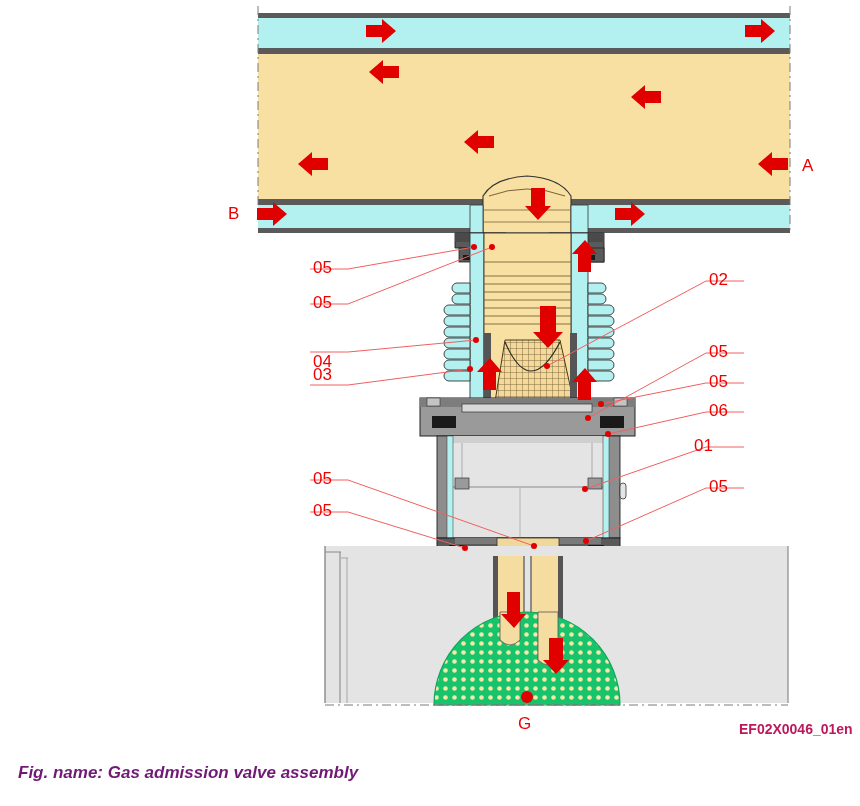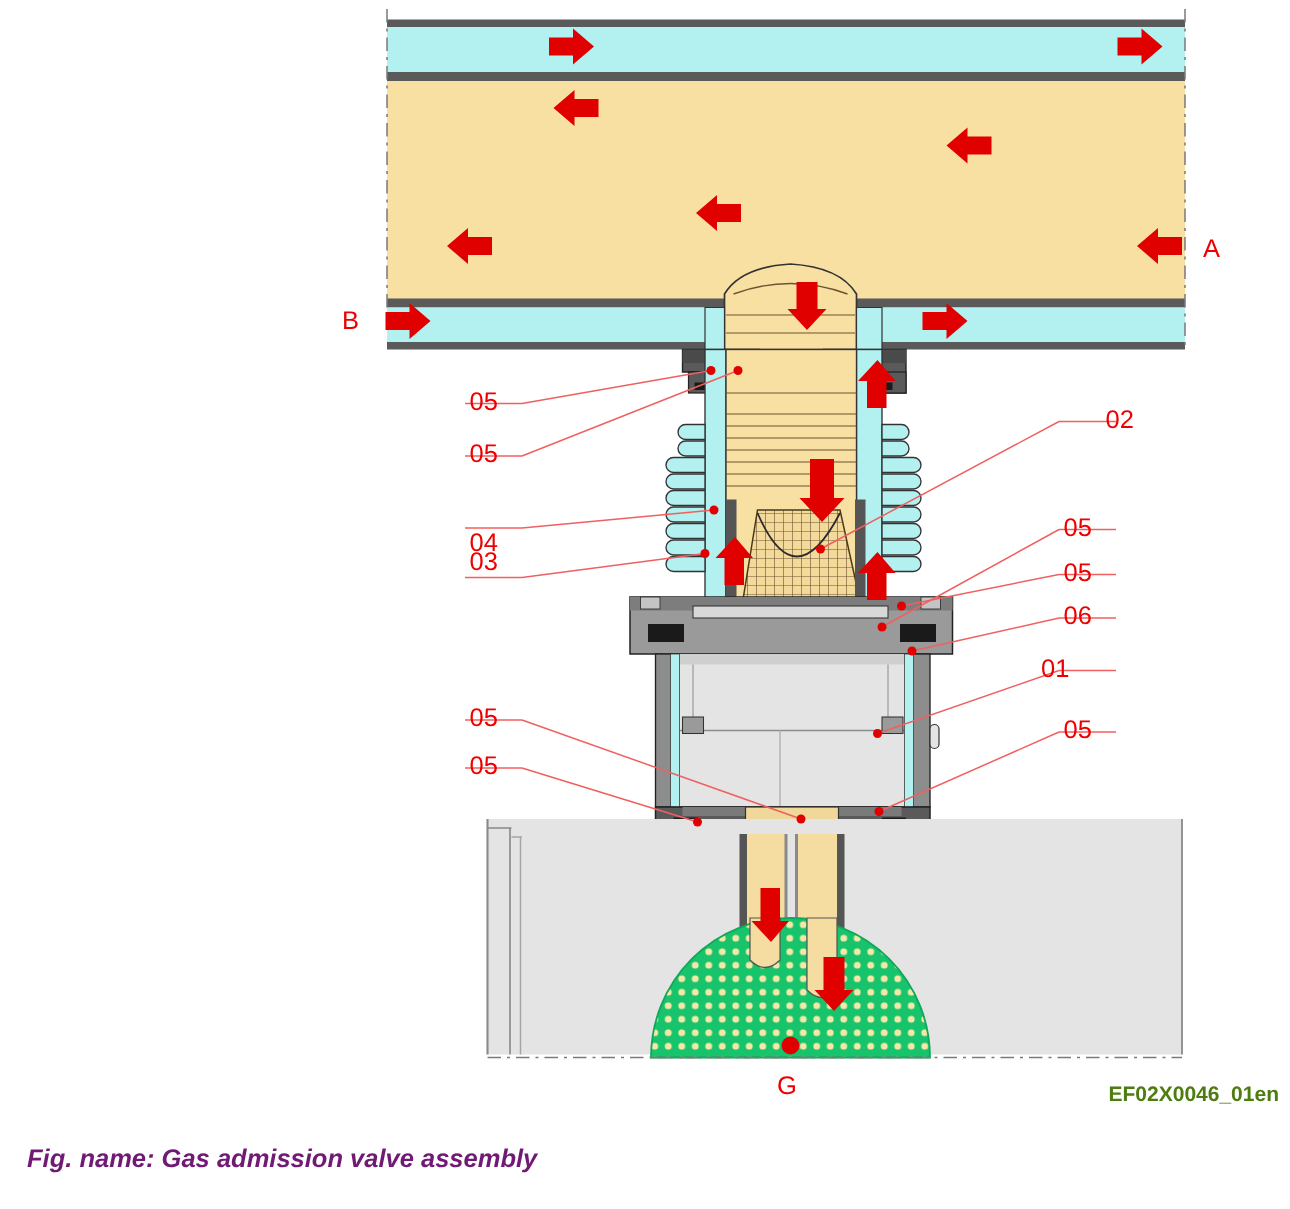--- a/index.html
+++ b/index.html
@@ -8,21 +8,21 @@
     font-family:"Liberation Sans", sans-serif;
   }
   #figure-wrap{position:absolute;left:0;top:0;width:860px;height:806px;}
   svg#diagram{position:absolute;left:0;top:0;width:860px;height:806px;display:block;}
   .lbl{
     position:absolute;color:#ee0000;font-family:"Liberation Sans",sans-serif;
     font-size:17px;line-height:17px;white-space:nowrap;
   }
   .lbl-ab{font-size:17px;}
   #drawing-code{
-    position:absolute;color:#4d7c0f;font-size:14px;font-weight:bold;
+    position:absolute;color:#be185d;font-size:14px;font-weight:bold;
     font-family:"Liberation Sans",sans-serif;white-space:nowrap;
   }
   #fig-caption{
     position:absolute;left:18px;top:763px;color:#701a75;font-size:17px;
     font-style:italic;font-weight:bold;font-family:"Liberation Sans",sans-serif;
     white-space:nowrap;
   }
 </style>
 </head>
 <body>
@@ -282,21 +282,21 @@
   <span class="lbl lbl-ab" style="left:228px;top:205px;">B</span>
   <span class="lbl lbl-ab" style="left:518px;top:715px;">G</span>
 
   <span class="lbl" style="left:313px;top:259px;">05</span>
   <span class="lbl" style="left:313px;top:294px;">05</span>
   <span class="lbl" style="left:313px;top:342px;margin-top:24px;">03</span>
   <span class="lbl" style="left:313px;top:353px;text-align:center;">04</span>
   <span class="lbl" style="left:313px;top:470px;">05</span>
   <span class="lbl" style="left:313px;top:502px;">05</span>
 
-  <span class="lbl" style="left:709px;top:271px;margin-left:28px;">02</span>
+  <span class="lbl" style="left:709px;top:271px;">02</span>
   <span class="lbl" style="left:709px;top:343px;">05</span>
   <span class="lbl" style="left:709px;top:373px;">05</span>
   <span class="lbl" style="left:709px;top:402px;text-align:right;">06</span>
   <span class="lbl" style="left:694px;top:437px;">01</span>
   <span class="lbl" style="left:709px;top:478px;">05</span>
 
   <span id="drawing-code" style="left:739px;top:721px;">EF02X0046_01en</span>
 
   <div id="fig-caption">Fig. name: Gas admission valve assembly</div>
 </div>

